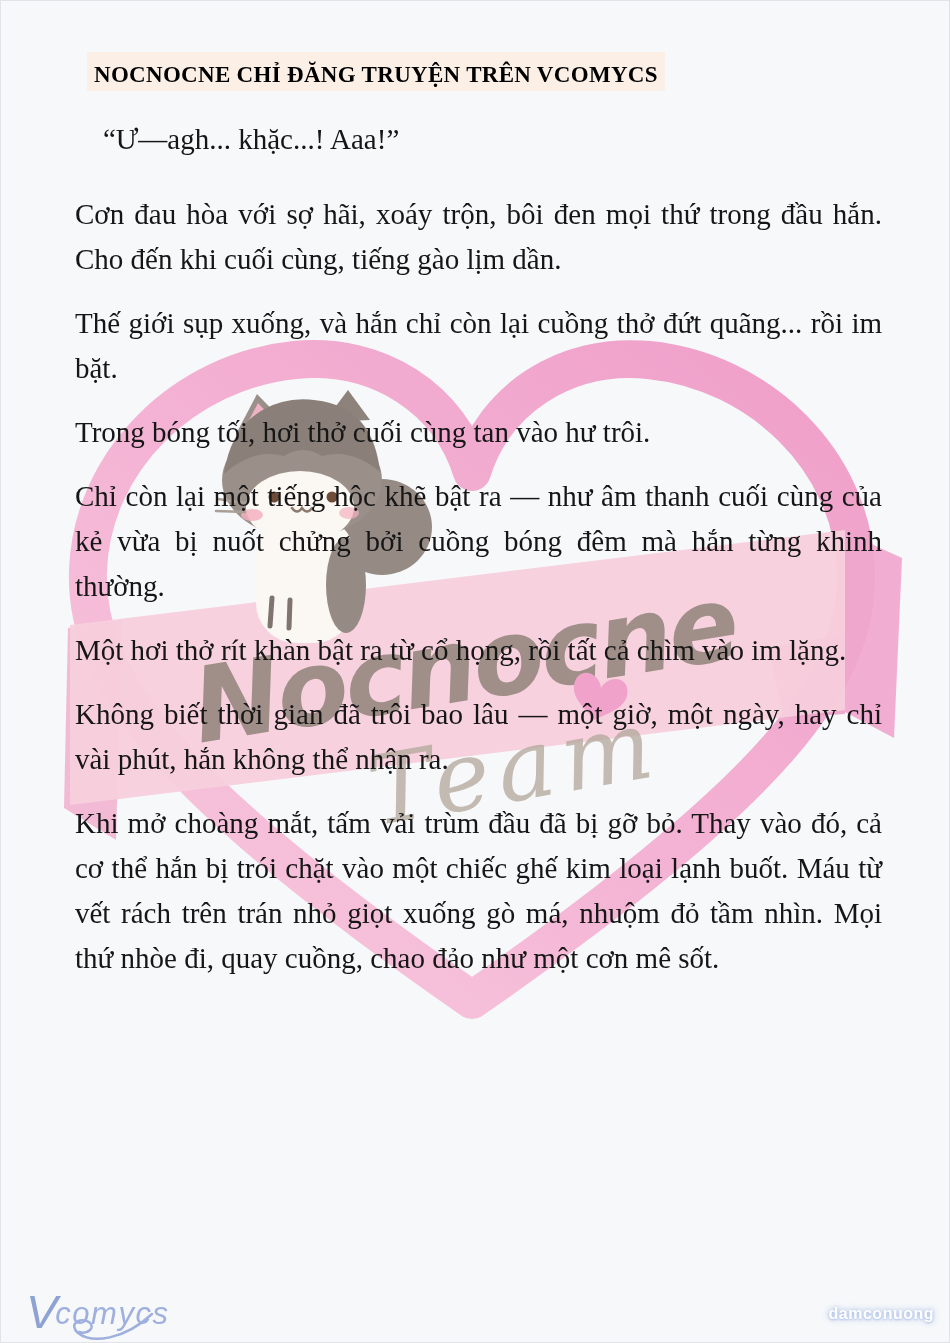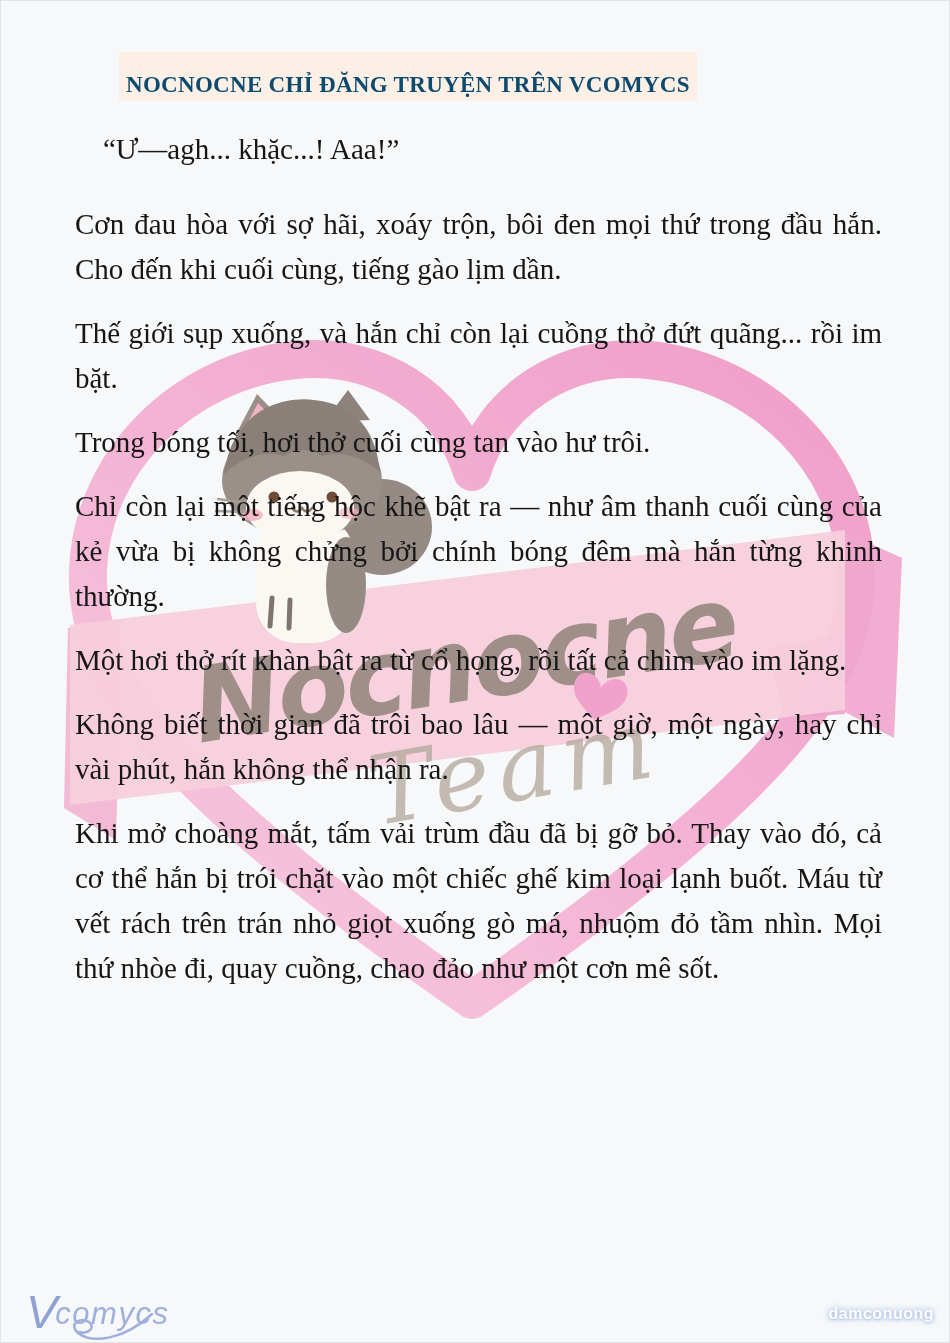--- a/index.html
+++ b/index.html
@@ -5,24 +5,24 @@
   html,body { margin:0; padding:0; background:#e9ecee; }
   .page {
     position:relative; width:950px; height:1343px;
     background:#f6f8f9; overflow:hidden;
     font-family:"Liberation Serif","DejaVu Serif",serif;
     box-shadow:0 0 0 1px #e0e4e7 inset;
   }
   .watermark-svg { position:absolute; inset:0; z-index:0; pointer-events:none; }
   .content { position:relative; z-index:1; padding:52px 68px 0 75px; }
   .header-badge {
-    display:inline-block; margin-left:44px;
-    background:#fcf0e6; color:#0c4a6e;
+    display:inline-block; margin-left:12px;
+    background:#fcf0e6; color:#000000;
     font-weight:bold; font-size:23px; letter-spacing:0.3px;
-    padding:20px 7px 3px;
+    padding:10px 7px 3px;
   }
   .story { margin-top:26px; }
   .story p {
     margin:0 0 19px; font-size:29px; line-height:45px;
     color:#161616; text-align:justify;
   }
   .story p.quote-line { text-align:left; margin-bottom:30px;margin-left:28px; }
   .footer-logo {
     position:absolute; left:26px; top:1284px; z-index:2;
     font-family:"Liberation Sans",sans-serif; font-style:italic; font-weight:normal;
@@ -99,21 +99,21 @@
   </svg>
 
   <div class="content">
     <div class="header-badge">NOCNOCNE CHỈ ĐĂNG TRUYỆN TRÊN VCOMYCS</div>
 
     <div class="story">
       <p class="quote-line">“Ư—agh... khặc...! Aaa!”</p>
       <p>Cơn đau hòa với sợ hãi, xoáy trộn, bôi đen mọi thứ trong đầu hắn. Cho đến khi cuối cùng, tiếng gào lịm dần.</p>
       <p>Thế giới sụp xuống, và hắn chỉ còn lại cuồng thở đứt quãng... rồi im bặt.</p>
       <p>Trong bóng tối, hơi thở cuối cùng tan vào hư trôi.</p>
-      <p>Chỉ còn lại một tiếng hộc khẽ bật ra — như âm thanh cuối cùng của kẻ vừa bị không chửng bởi chính bóng đêm mà hắn từng khinh thường.</p>
+      <p>Chỉ còn lại một tiếng hộc khẽ bật ra — như âm thanh cuối cùng của kẻ vừa bị nuốt chửng bởi cuồng bóng đêm mà hắn từng khinh thường.</p>
       <p>Một hơi thở rít khàn bật ra từ cổ họng, rồi tất cả chìm vào im lặng.</p>
       <p>Không biết thời gian đã trôi bao lâu — một giờ, một ngày, hay chỉ vài phút, hắn không thể nhận ra.</p>
       <p>Khi mở choàng mắt, tấm vải trùm đầu đã bị gỡ bỏ. Thay vào đó, cả cơ thể hắn bị trói chặt vào một chiếc ghế kim loại lạnh buốt. Máu từ vết rách trên trán nhỏ giọt xuống gò má, nhuộm đỏ tầm nhìn. Mọi thứ nhòe đi, quay cuồng, chao đảo như một cơn mê sốt.</p>
     </div>
   </div>
 
   <div class="footer-logo"><span class="logo-v">V</span><span class="logo-rest">comycs</span></div>
 
   <div class="credit">damconuong</div>
 </div>

